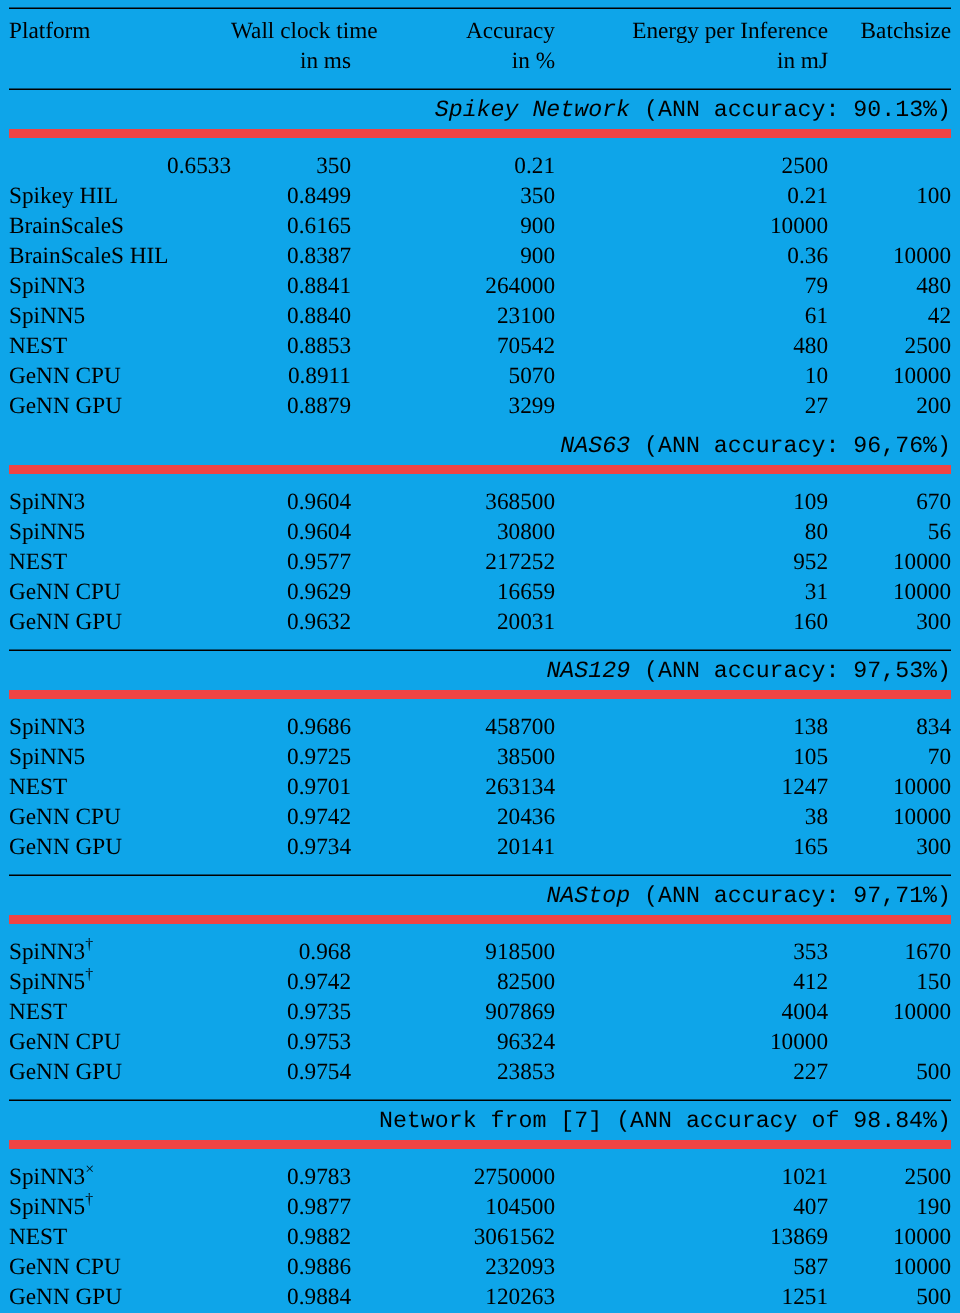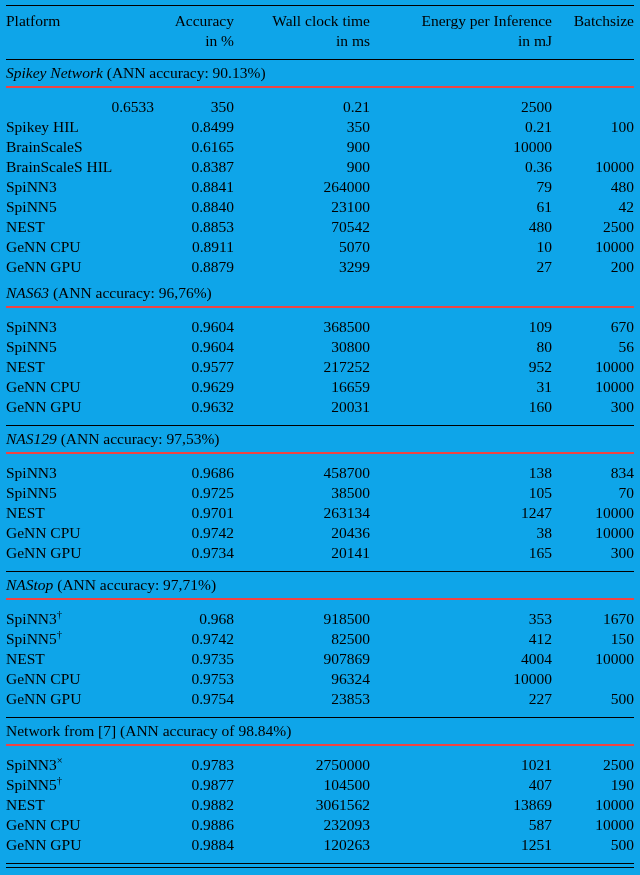--- a/index.html
+++ b/index.html
@@ -18,25 +18,26 @@
   .row {
     display: grid;
     grid-template-columns: 148px 80px 136px 182px 82px;
     align-items: start;
   }
   .header-row { margin-bottom: 0; }
   .header-row .cell div { line-height: 20px; white-space: nowrap; }
   .cell { overflow: visible; white-space: nowrap; }
   .num { text-align: right; }
   .section-title {
-    text-align: left;
+    text-align: right;
     border-top: 1px solid #000;
-    border-bottom: 2px solid #ef4444;
+    border-bottom: 6px solid #ef4444;
     padding: 3px 0;
     margin: 8px 0 9px 0;
+    font-family: Liberation Mono, monospace;
   }
   .section-title.no-top { border-top: none; margin-top: 3px; }
   .bottom-rule {
     margin-top: 8px;
     height: 2.5px;
     border-top: 1.5px solid #000;
     border-bottom: 1.2px solid #000;
   }
   sup { font-size: 68%; vertical-align: super; line-height: 0; }
   i { font-style: italic; }
@@ -45,26 +46,26 @@
 <body>
 
 <div class="page">
   <div class="top-rule"></div>
 
   <div class="row header-row">
     <div class="cell">
       <div>Platform</div>
     </div>
     <div class="cell num">
+      <div>Wall clock time</div>
+      <div>in ms</div>
+    </div>
+    <div class="cell num">
       <div>Accuracy</div>
       <div>in %</div>
-    </div>
-    <div class="cell num">
-      <div>Wall clock time</div>
-      <div>in ms</div>
     </div>
     <div class="cell num">
       <div>Energy per Inference</div>
       <div>in mJ</div>
     </div>
     <div class="cell num">
       <div>Batchsize</div>
     </div>
   </div>
 

